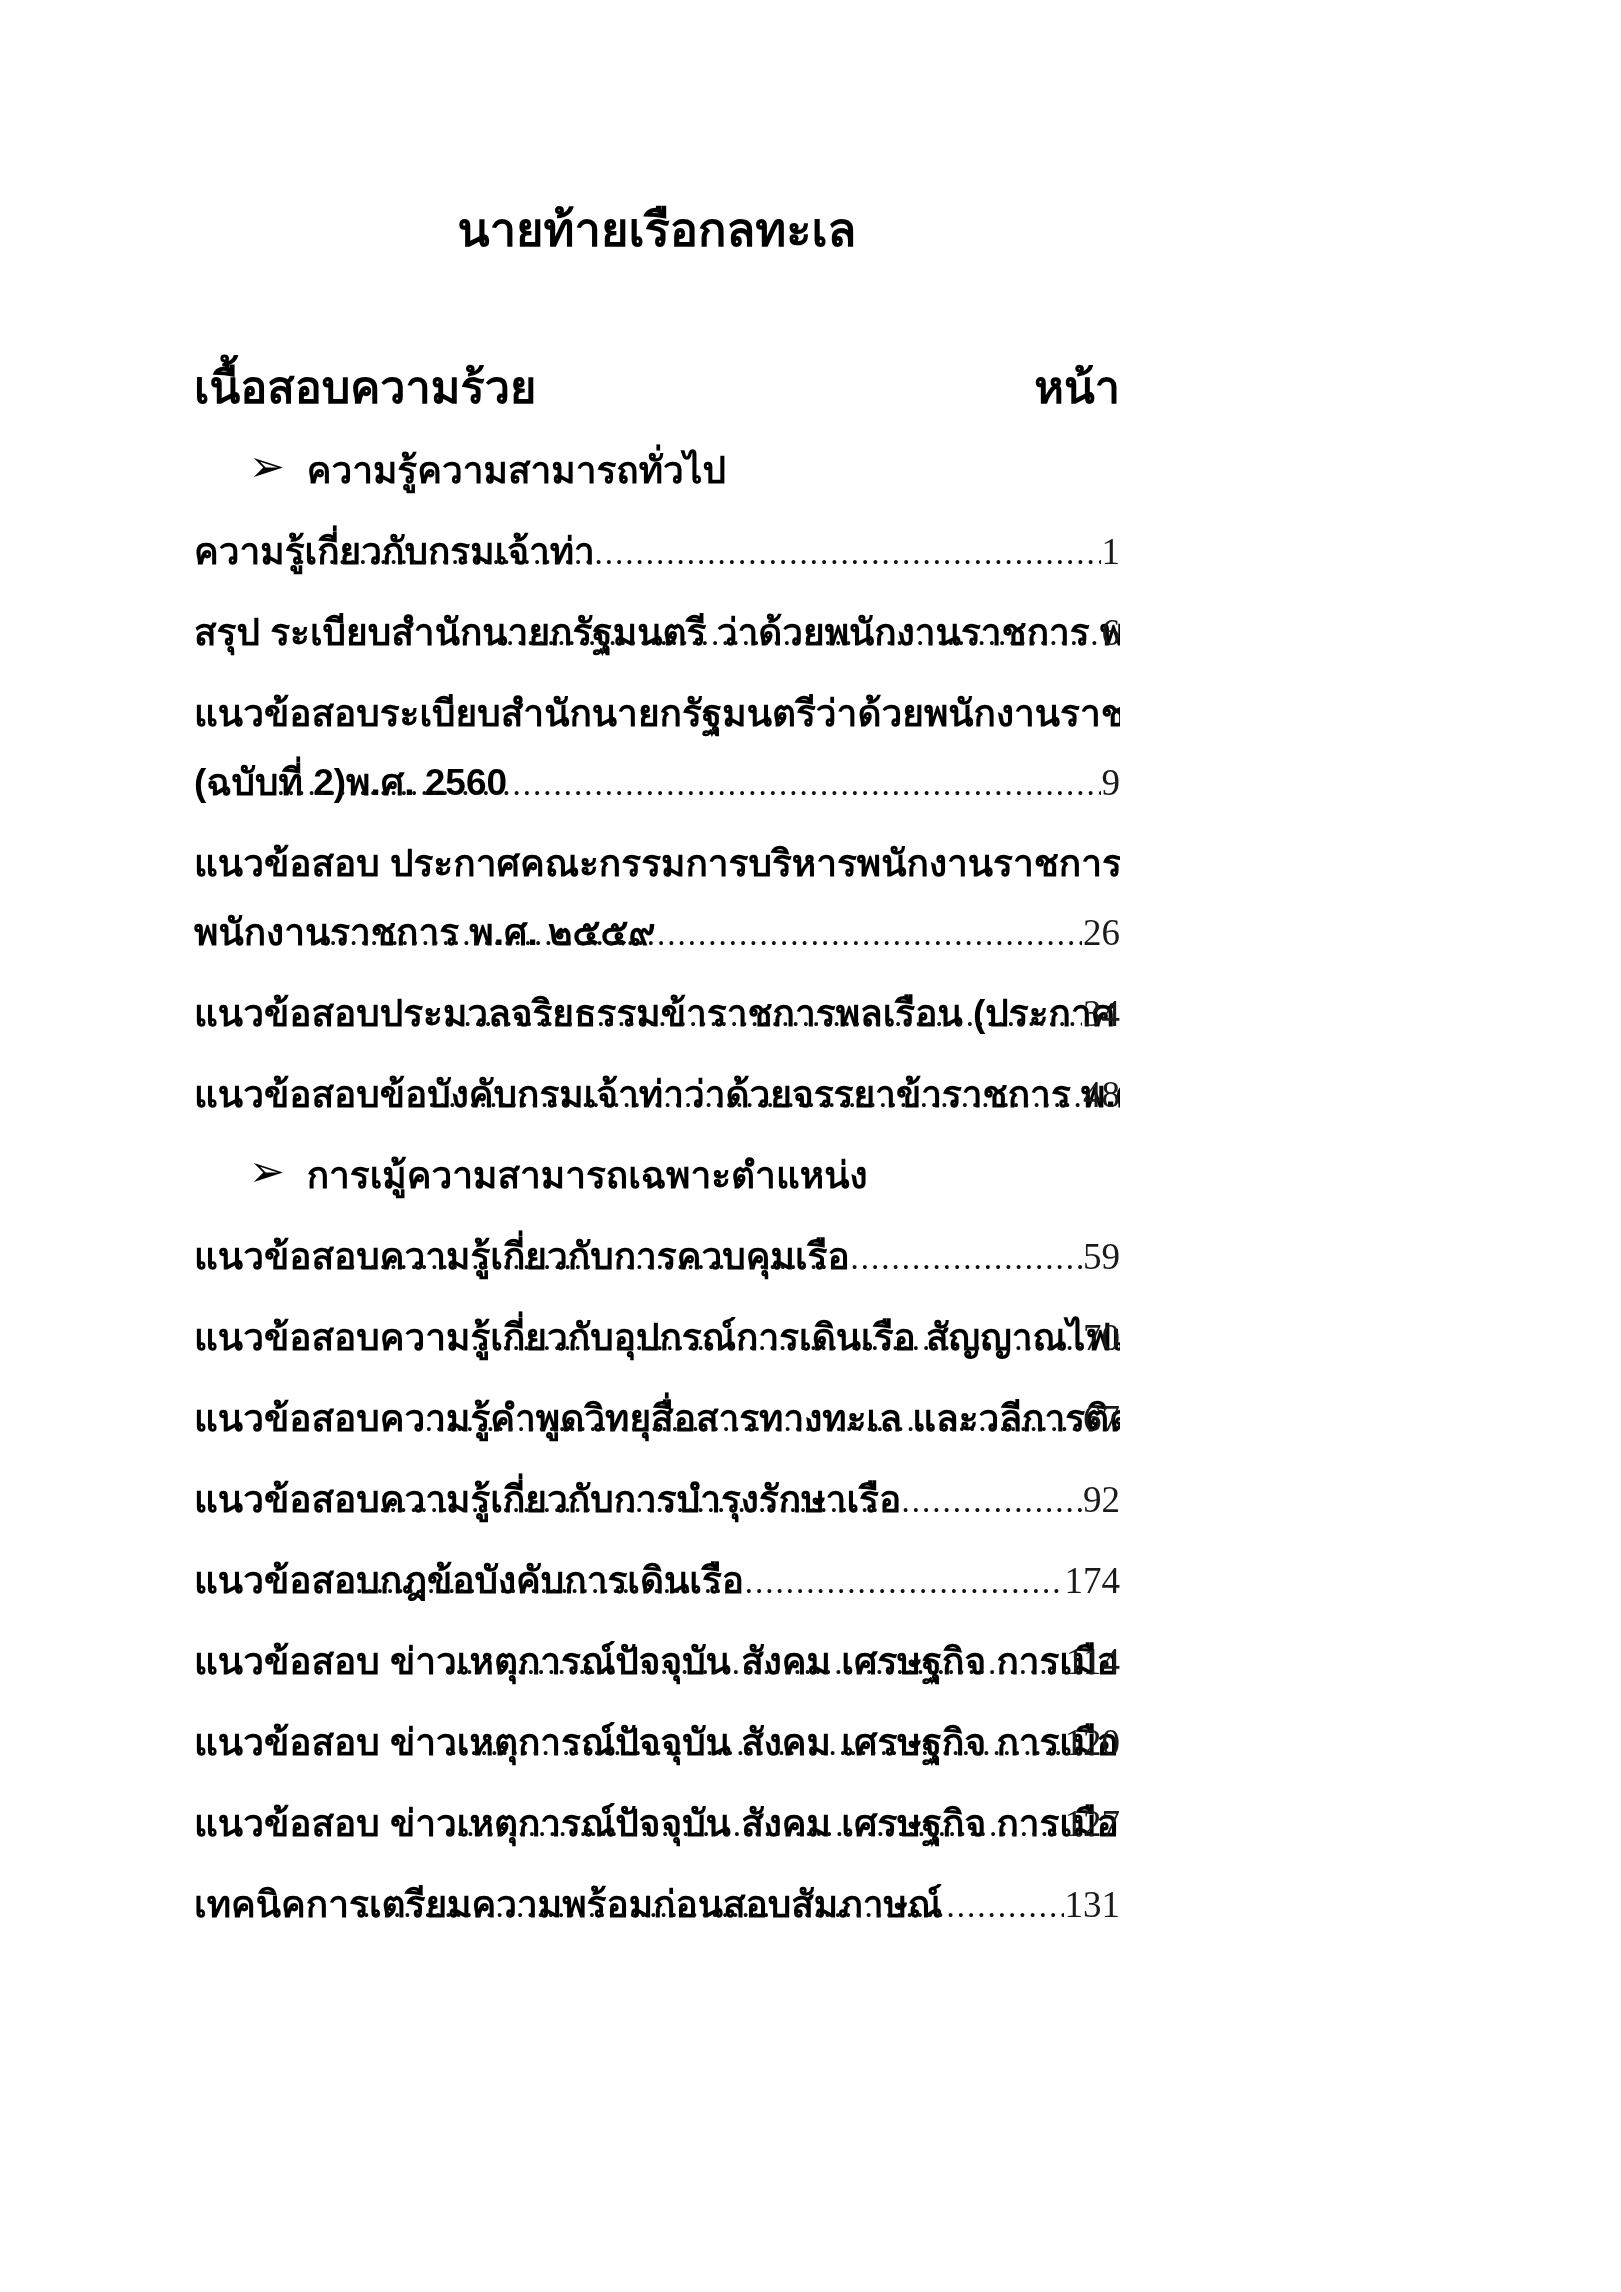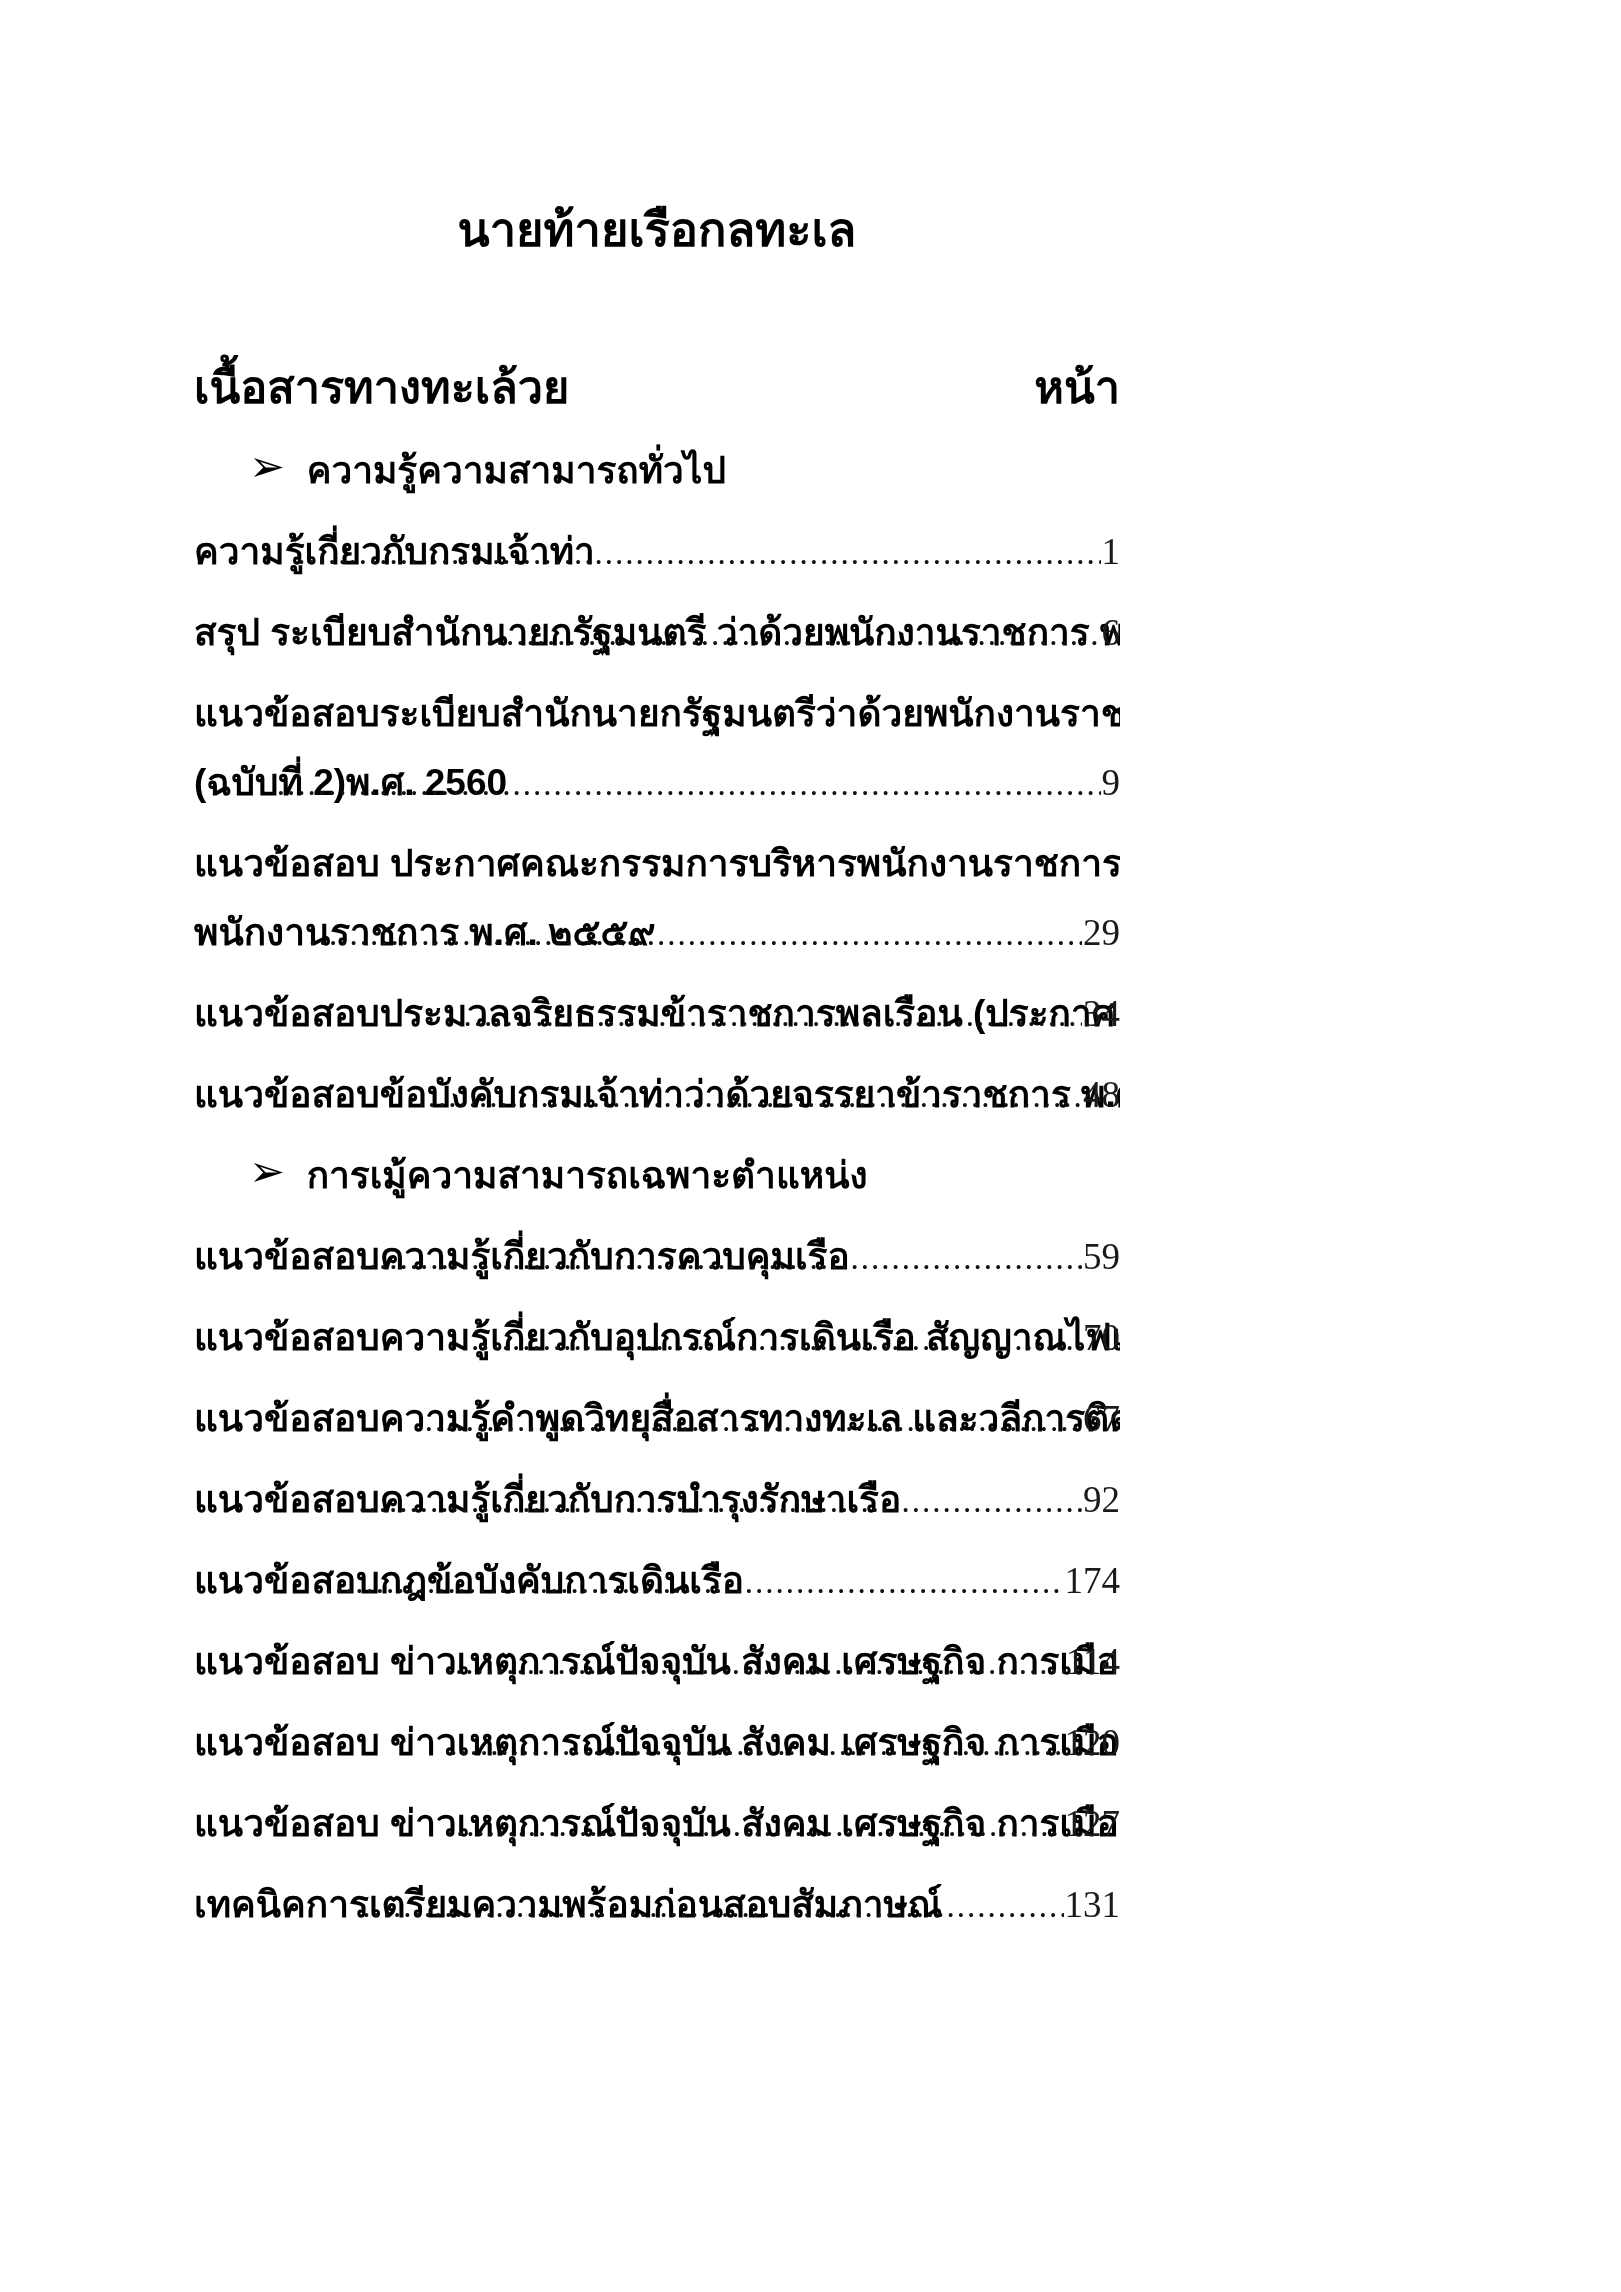--- a/index.html
+++ b/index.html
@@ -109,21 +109,21 @@
     color: #1a1a1a;
     margin-left: 1px;
   }
 </style>
 </head>
 <body>
 
 <div class="page">
   <div class="doc-title">นายท้ายเรือกลทะเล</div>
   <div class="contents-header">
-    <span>เนื้อสารทางทะเล้วย</span>
+    <span>เนื้อสอบความร้วย</span>
     <span>หน้า</span>
   </div>
   <div class="toc-list">
       <div class="toc-row section-row">
         <div class="row-inner">
           <span class="arrow">➢</span>
           <span class="section-label">ความรู้ความสามารถทั่วไป</span>
         </div>
       </div>
       <div class="toc-row">
@@ -154,21 +154,21 @@
       </div>
       <div class="toc-row">
         <div class="row-inner">
           <span class="entry-text">แนวข้อสอบ ประกาศคณะกรรมการบริหารพนักงานราชการ เรื่อง แนวทางการดำเนินการทางวินัย</span>
         </div>
       </div>
       <div class="toc-row cont-row">
         <div class="row-inner">
           <span class="entry-text">พนักงานราชการ พ.ศ. ๒๕๕๙</span>
           <span class="dots"></span>
-          <span class="page-num">29</span>
+          <span class="page-num">26</span>
         </div>
       </div>
       <div class="toc-row">
         <div class="row-inner">
           <span class="entry-text">แนวข้อสอบประมวลจริยธรรมข้าราชการพลเรือน (ประกาศ ณ วันที่ 7 พฤษภาคม 2564)</span>
           <span class="dots"></span>
           <span class="page-num">34</span>
         </div>
       </div>
       <div class="toc-row">

